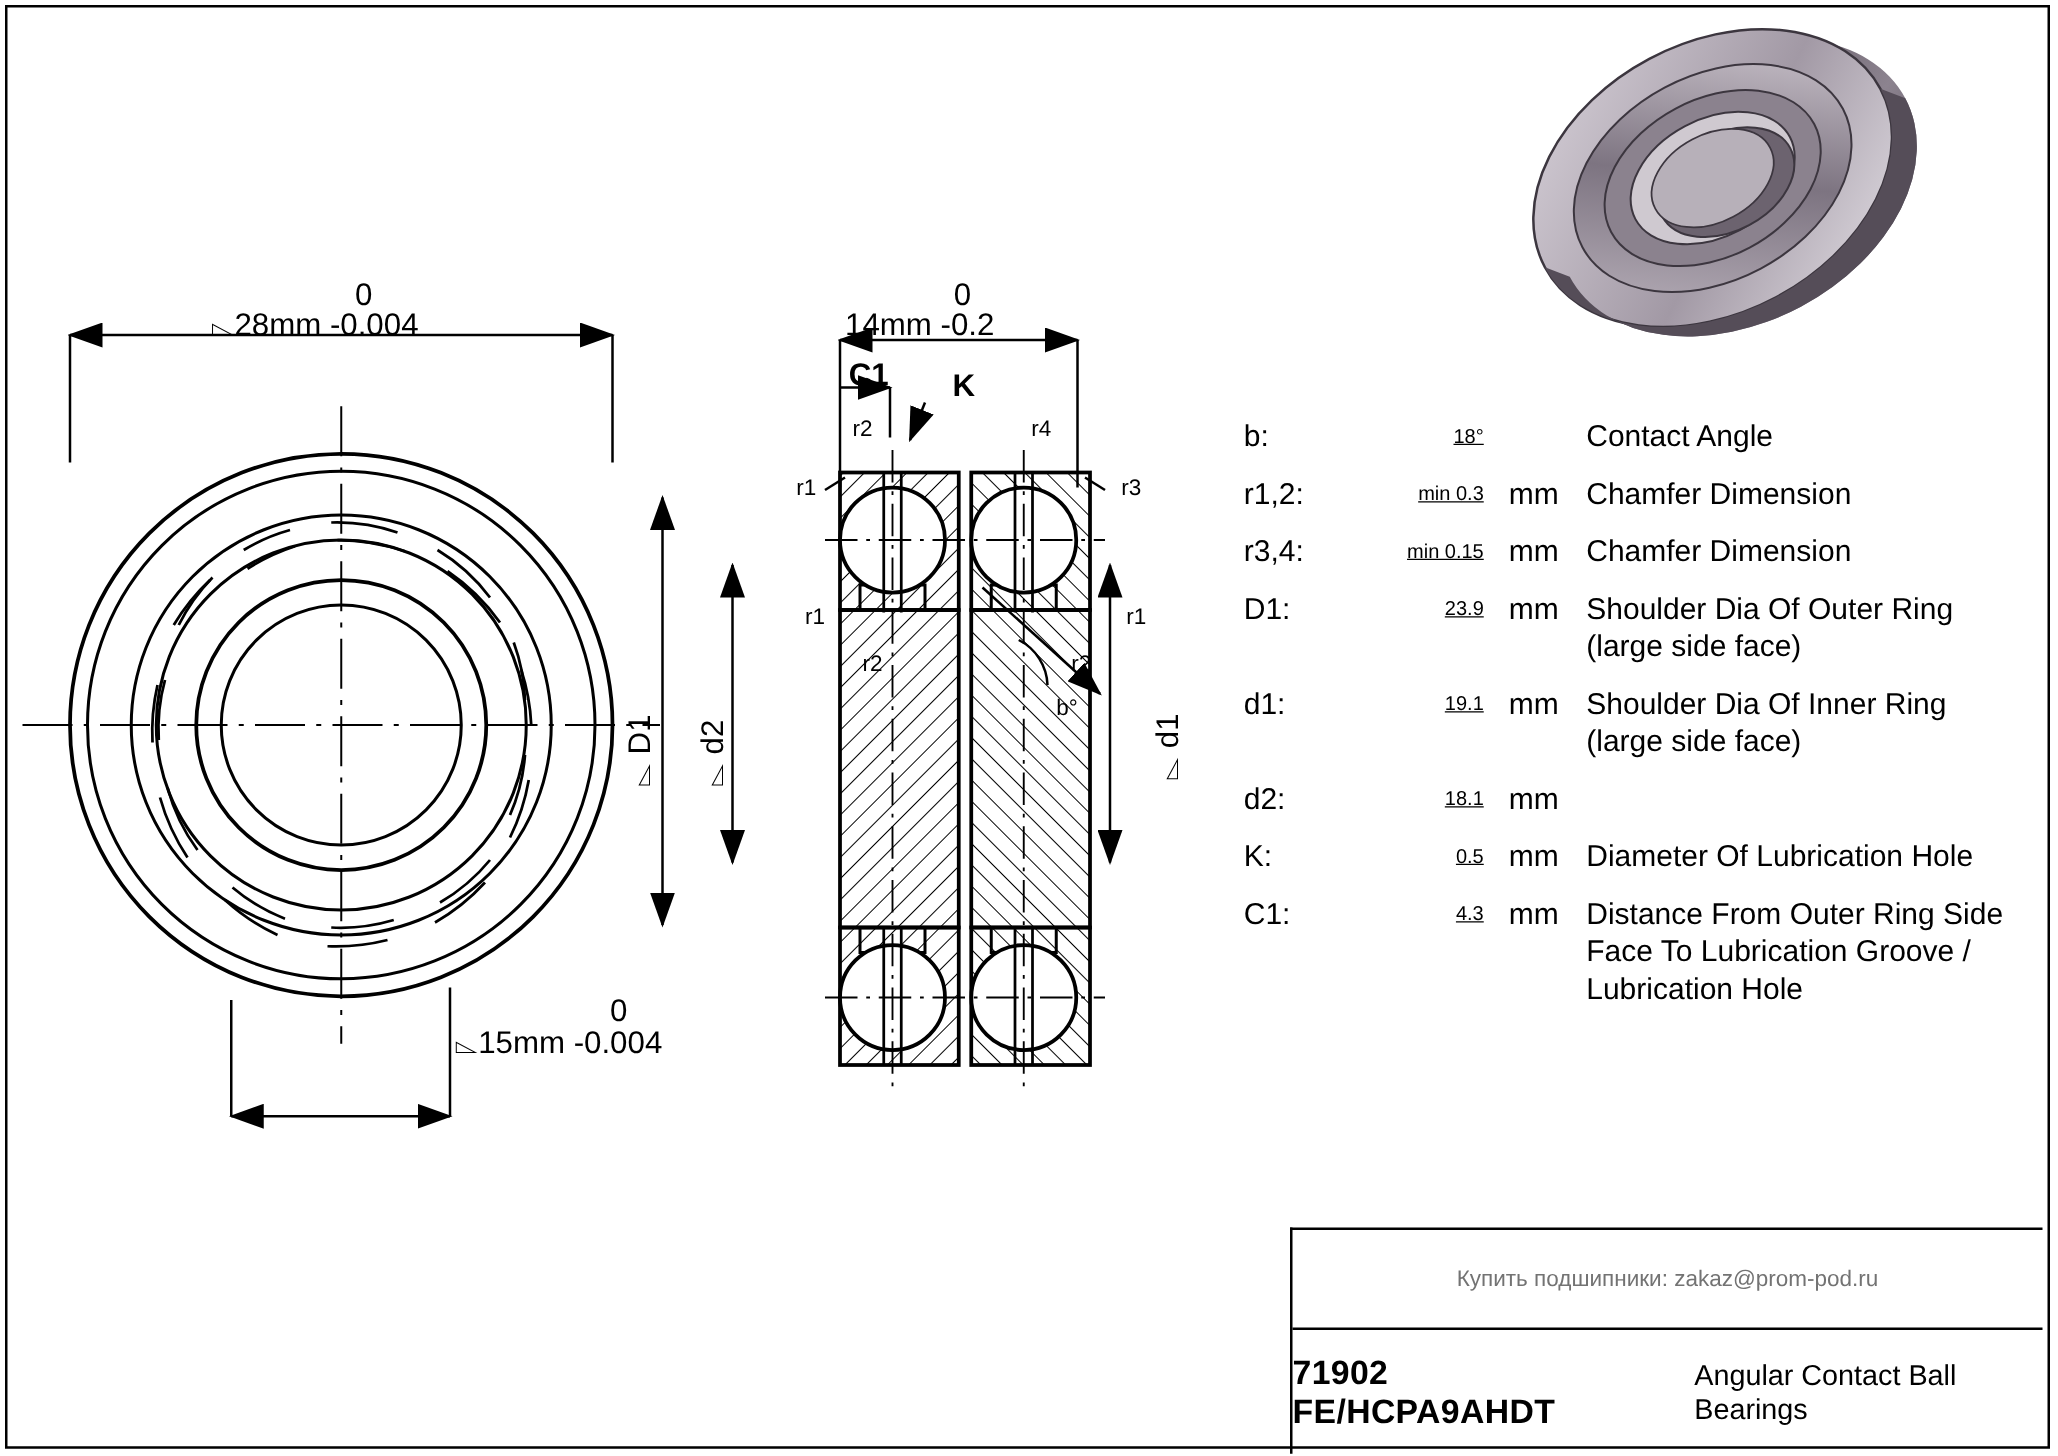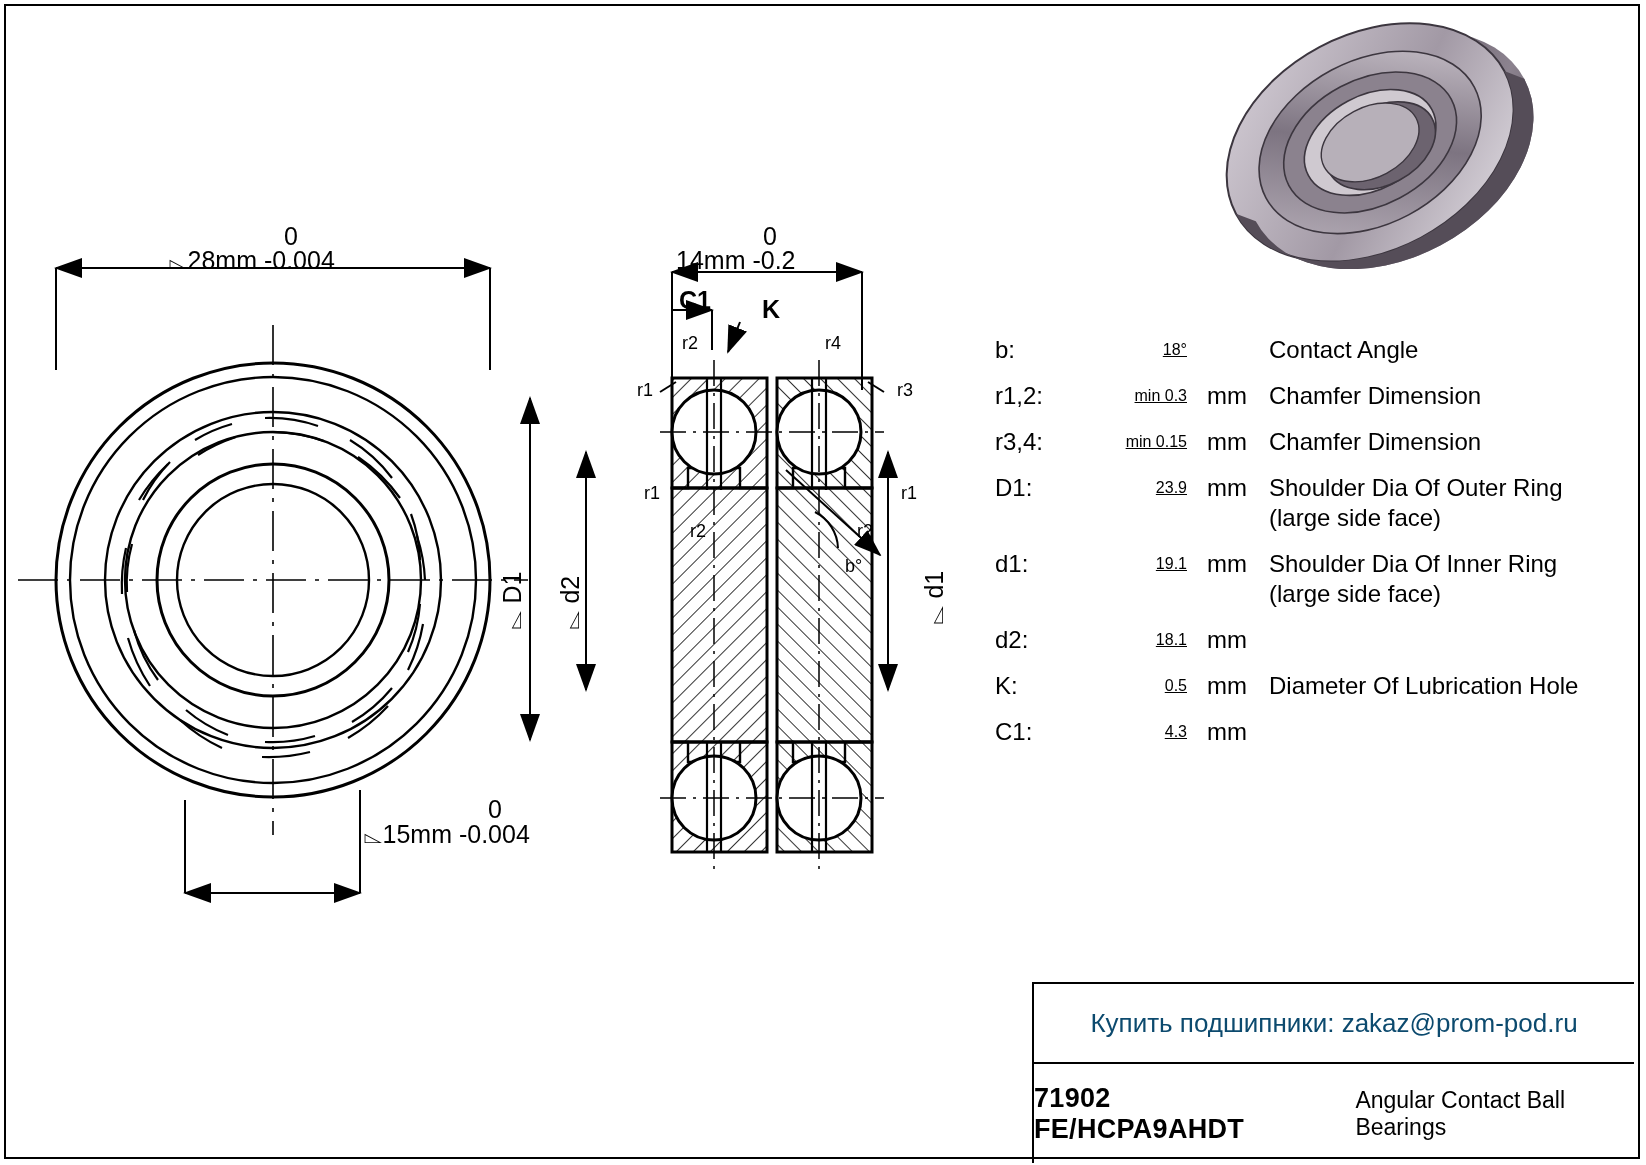--- a/index.html
+++ b/index.html
@@ -64,24 +64,24 @@
     position:absolute;
     left:1032px; top:982px;
     width:602px; height:181px;
     border-top:2px solid #000;
     border-left:2px solid #000;
     box-sizing:border-box;
   }
   .tb-email {
     height:80px;
     display:flex; align-items:center; justify-content:center;
-    font-size:26px;
+    font-size:18px;
     border-bottom:2px solid #000;
     box-sizing:border-box;
-    color:#0c4a6e;
+    color:#737373;
   }
   .tb-bottom {
     display:flex;
     height:99px;
   }
   .tb-part-label {
     width:122px;
     border-right:2px solid #000;
     box-sizing:border-box;
     display:flex; flex-direction:column;
@@ -344,20 +344,21 @@
   <div class="spec-row">
     <div class="spec-sym">K:</div>
     <div class="spec-val">0.5</div>
     <div class="spec-unit">mm</div>
     <div class="spec-desc">Diameter Of Lubrication Hole</div>
   </div>
   <div class="spec-row">
     <div class="spec-sym">C1:</div>
     <div class="spec-val">4.3</div>
     <div class="spec-unit">mm</div>
+    <div class="spec-desc">Distance From Outer Ring Side Face To Lubrication Groove / Lubrication Hole</div>
   </div>
 </div>
 
 <div class="titleblock">
   <div class="tb-email">Купить подшипники: zakaz@prom-pod.ru</div>
   <div class="tb-bottom">
     <div class="tb-part-value">
       <div class="tb-pn">71902 FE/HCPA9AHDT</div>
       <div class="tb-type">Angular Contact Ball Bearings</div>
     </div>

